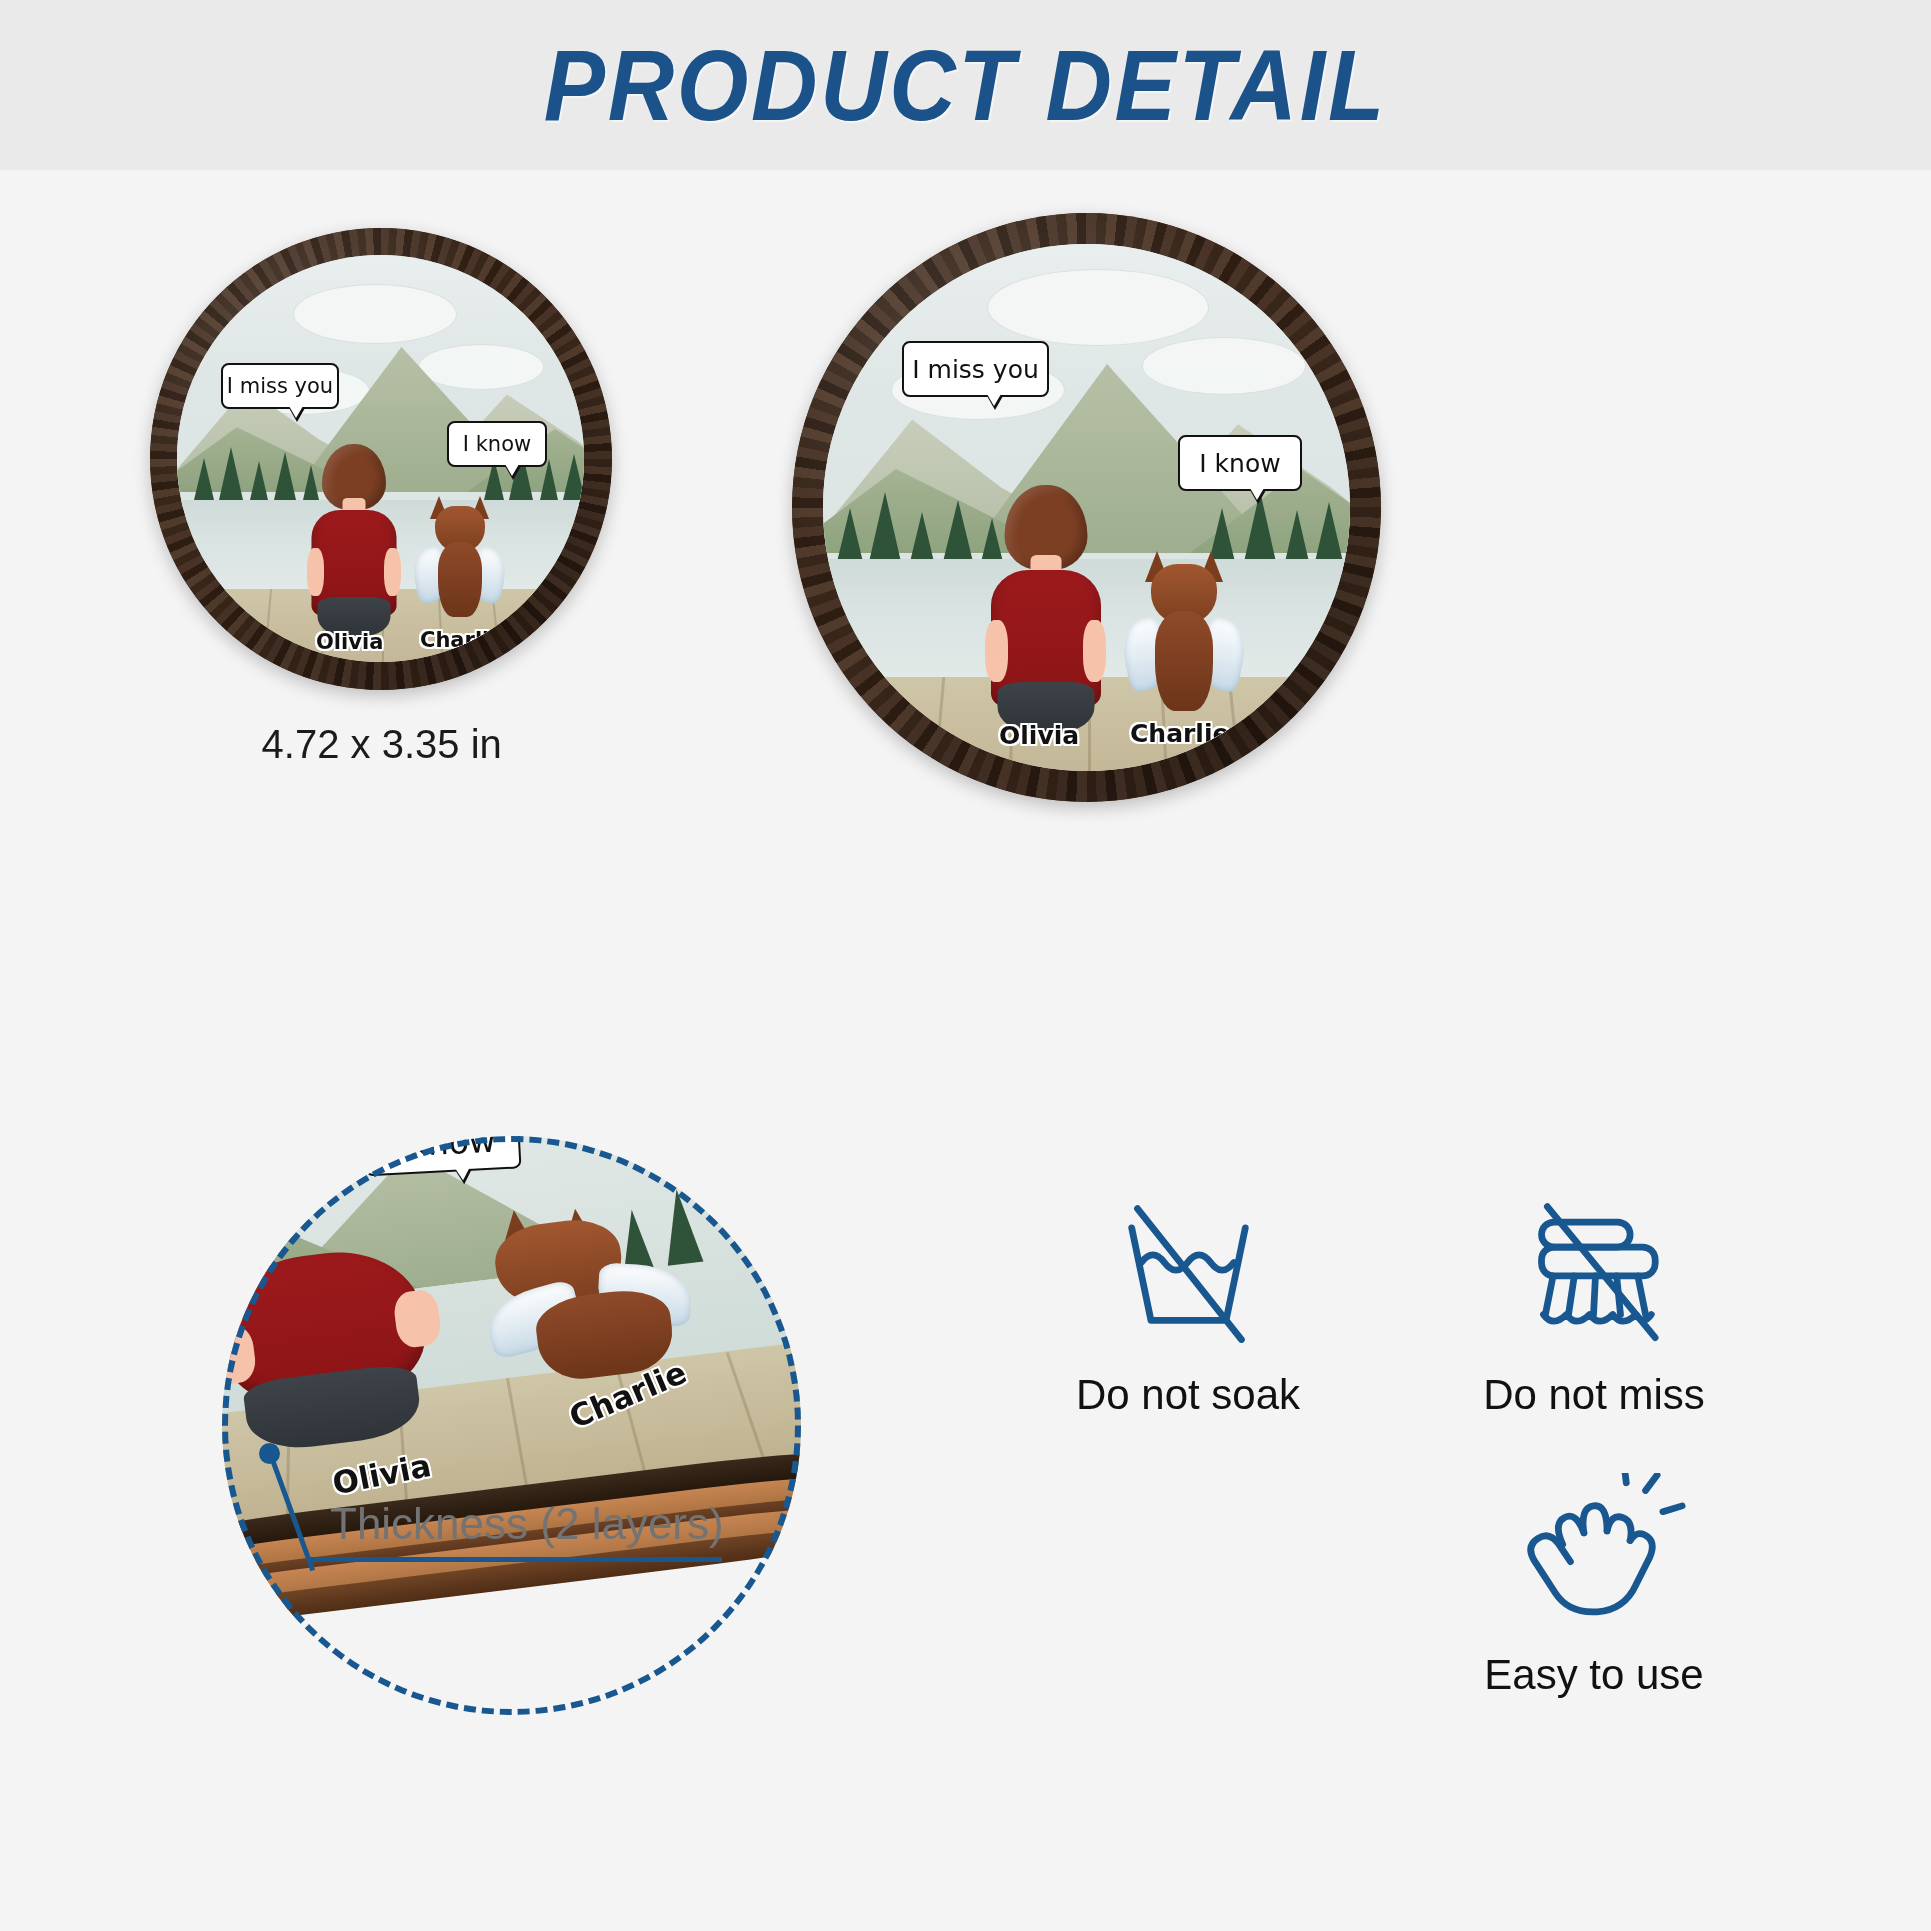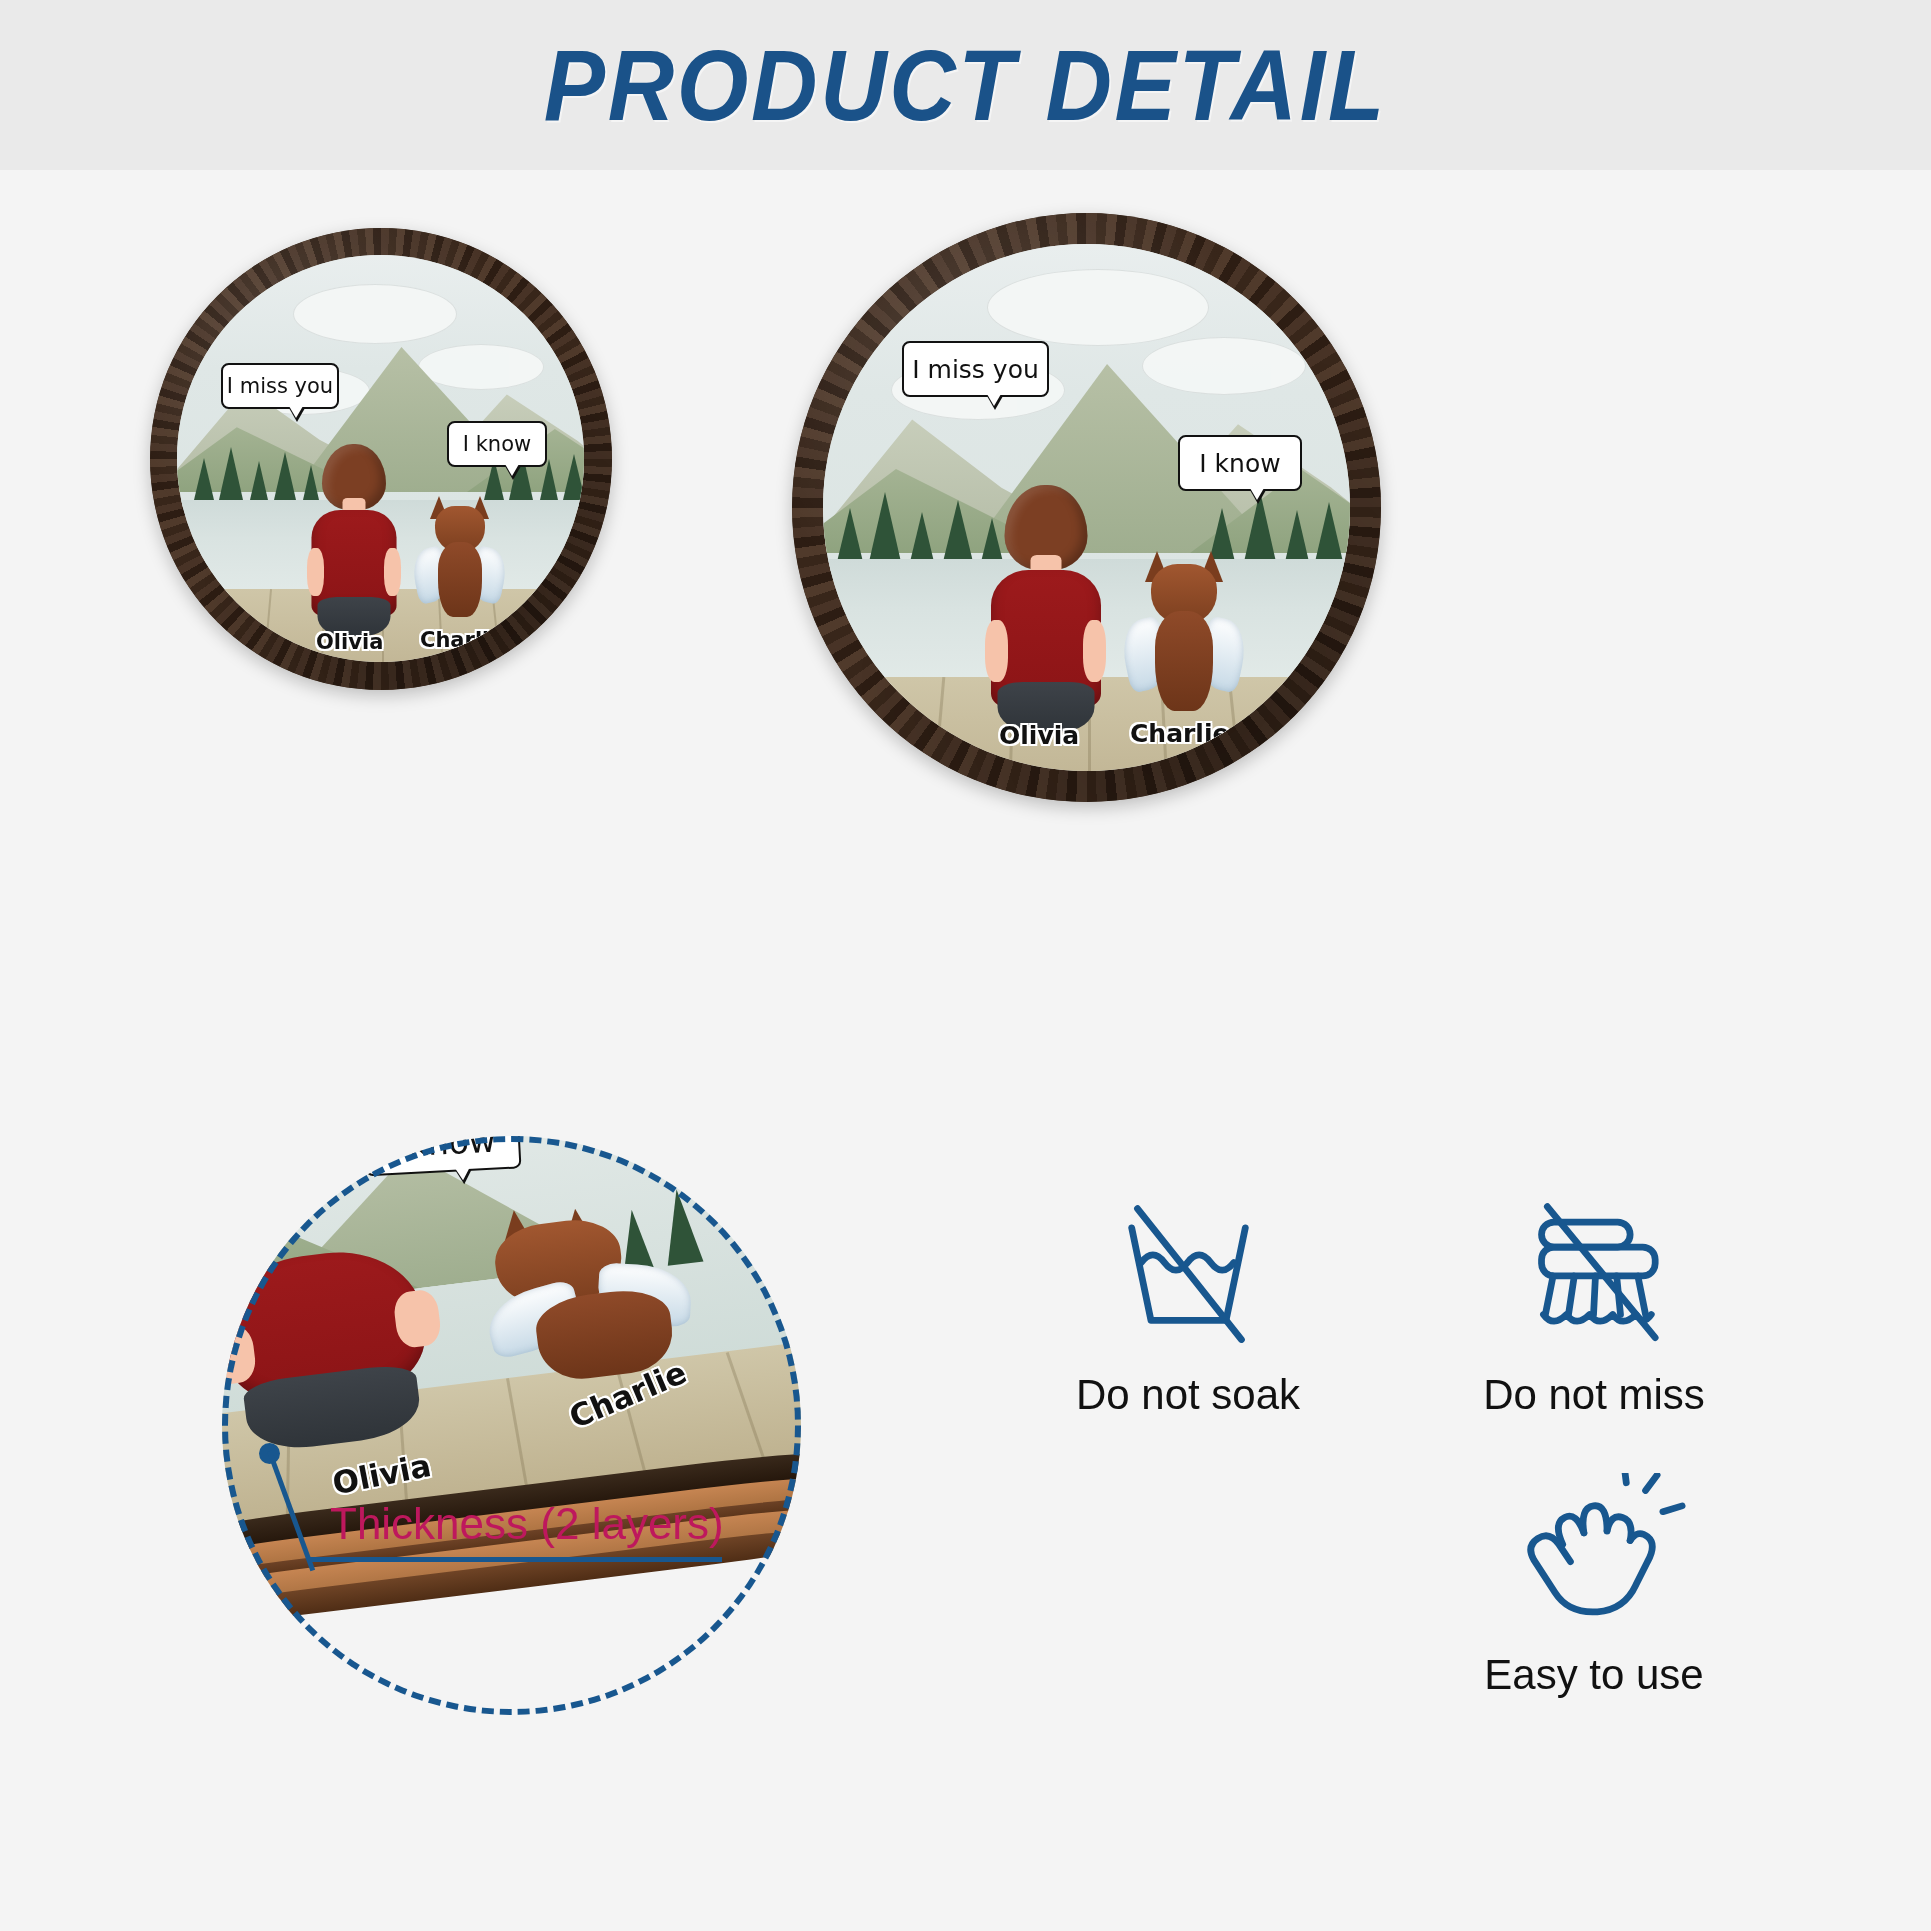--- a/index.html
+++ b/index.html
@@ -233,21 +233,21 @@
     left:0; width:100%;
     border-radius: 50% / 100%;
   }
   .callout-line { position:absolute; background:#18578f; }
   .callout-dot {
     position:absolute; width:21px;height:21px;border-radius:50%;
     background:#18578f;
   }
   .thick-label {
     position:absolute; white-space:nowrap;
-    font-size: 44px; color:#be185d;
+    font-size: 44px; color:#737373;
   }
 
   
   .care-grid { position:absolute; }
   .care-cell { position:absolute; text-align:center; }
   .care-icon { display:block; margin:0 auto; }
   .care-label {
     display:block;
     font-size: 42px;
     color:#111;
@@ -328,20 +328,21 @@
           </div>
           <div class="bubble" style="left:270px; top:166px; width:100px; height:46px; font-size:21px;">
             <span>I know</span>
           </div>
 
           <div class="pname" style="left:139px; top:375px; font-size:21px;">Olivia</div>
           <div class="pname" style="left:243px; top:373px; font-size:21px;">Charlie</div>
         </div>
       </div>
 
+      <div class="size-caption" style="left:-19.3px; top:494px; width:502px;">4.72 x 3.35 in</div>
     </div>
 
     <div class="product" style="left:792px; top:43px; width:618px; height:801px;">
 
       <div class="disc" style="left:0; top:0; width:589px; height:589px; position:absolute;">
         <div class="disc-frame"></div>
         <div class="disc-art" style="left:31px; top:31px; width:527px; height:527px;">
 
           <div class="sky"></div>
           <div class="cloud" style="left:164px; top:25px; width:222px; height:77px;"></div>

